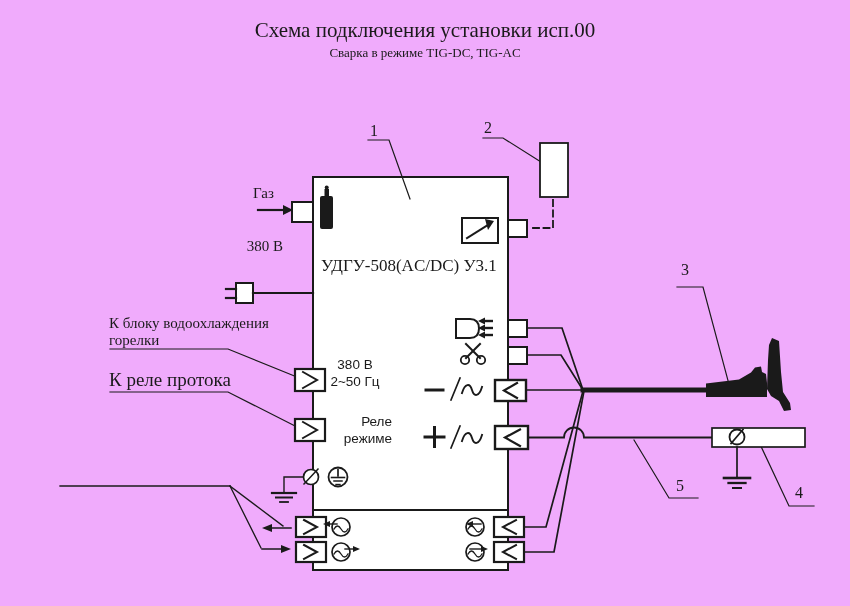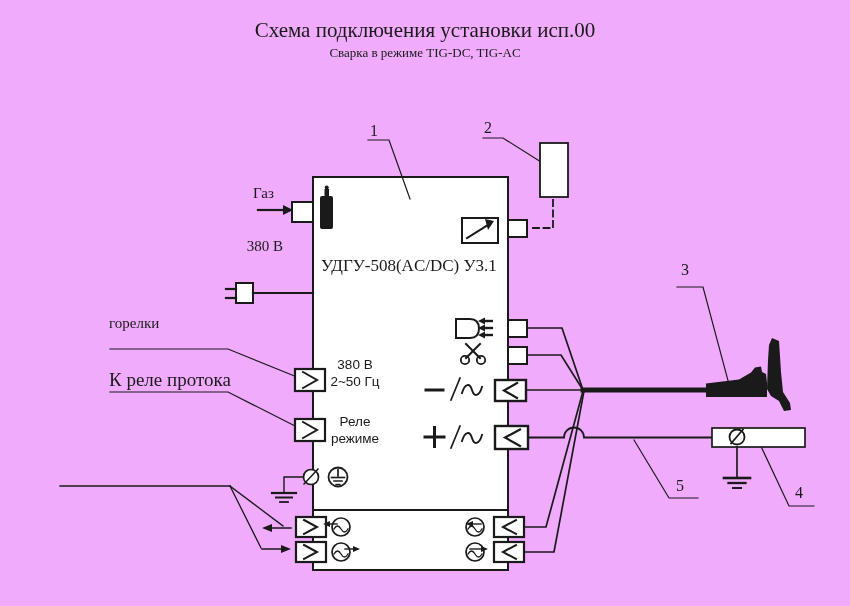--- a/index.html
+++ b/index.html
@@ -11,21 +11,21 @@
   svg{position:absolute;left:0;top:0;}
   .title{left:0;width:850px;top:19px;font-size:21px;}
   .subtitle{left:0;width:850px;top:46px;font-size:13px;}
   .gas{left:253px;top:185px;font-size:15px;}
   .mains{left:205px;top:237px;width:120px;font-size:15px;line-height:18px;}
   .cooler{left:109px;top:315px;font-size:15px;line-height:17px;}
   .flowext{left:109px;top:369px;font-size:19px;}
   .waternet{left:60px;top:464px;font-size:15px;}
   .model{left:321px;top:256px;font-size:17px;}
   .auxsock{left:320px;top:356px;width:70px;font-size:13.5px;line-height:17px;}
-  .panrelay{left:318px;top:413px;width:74px;font-size:13.5px;line-height:17px;}
+  .panrelay{left:318px;top:413px;width:74px;font-size:13.5px;line-height:17px;text-align:right;}
   .co{font-size:16px;}
   .co1{left:370px;top:122px;}
   .co2{left:484px;top:119px;}
   .co3{left:681px;top:261px;}
   .co4{left:795px;top:484px;}
   .co5{left:676px;top:477px;}
 </style>
 </head>
 <body>
 
@@ -245,20 +245,21 @@
 <div class="lbl serif title center">Схема подключения установки исп.00</div>
 <div class="lbl serif subtitle center">Сварка в режиме TIG-DC, TIG-AC</div>
 
 <div class="lbl serif gas">Газ</div>
 
 <div class="lbl serif mains center">
   <div>380 В</div>
 </div>
 
 <div class="lbl serif cooler">
+  <div>К блоку водоохлаждения</div>
   <div>горелки</div>
 </div>
 
 <div class="lbl serif flowext">К реле протока</div>
 
 
 <div class="lbl serif model">УДГУ-508(AC/DC) У3.1</div>
 
 <div class="lbl sans auxsock center">
   <div>380 В</div>

